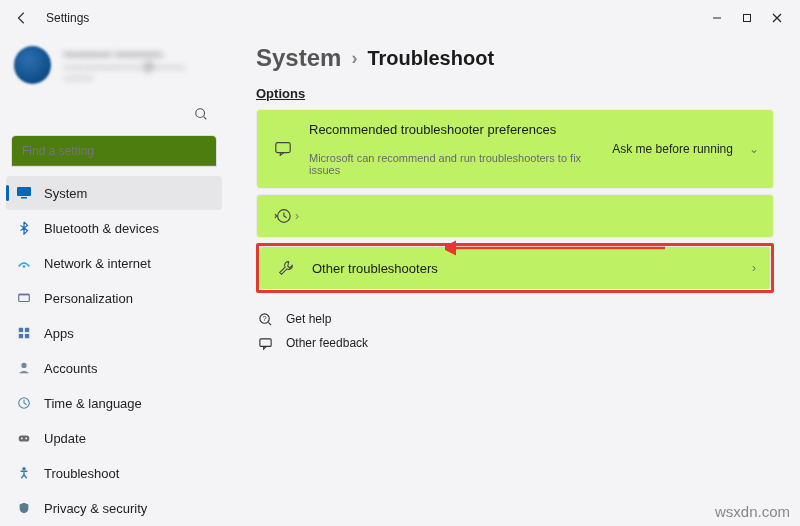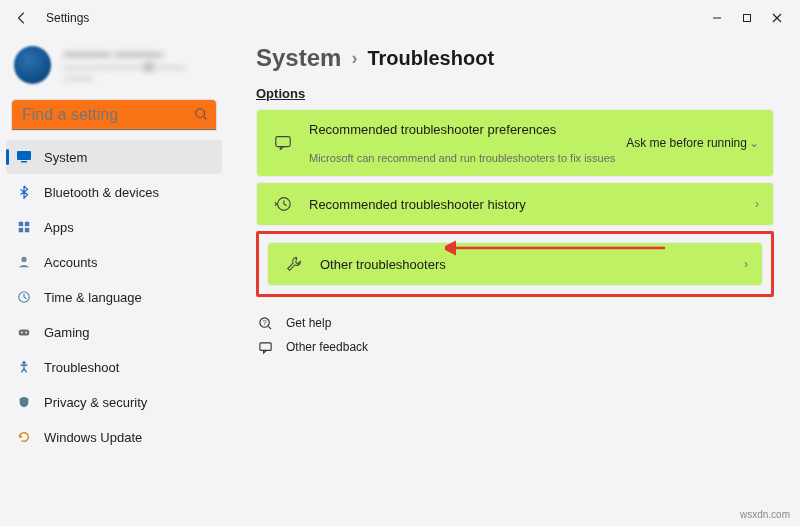--- a/index.html
+++ b/index.html
@@ -16,21 +16,21 @@
 .content { display: flex; height: 490px; }
 
 
 .sidebar { width: 228px; padding: 0 6px; }
 .profile { display: flex; align-items: center; padding: 10px 8px 14px 8px; gap: 12px; }
 .avatar { width: 38px; height: 38px; border-radius: 50%; background: radial-gradient(circle at 40% 35%, #2c6fb0 0%, #0d4c86 70%); filter: blur(1px); }
 .profile-text { filter: blur(3px); }
 .profile-name { font-size: 12px; font-weight: 600; color: #222; }
 .profile-email { font-size: 10px; color: #555; }
 .search-wrap { position: relative; margin: 2px 6px 10px 6px; }
-.search { width: 100%; height: 30px; border: none; border-bottom: 1.5px solid #777; background: #f97316; border-radius: 4px 4px 0 0; padding: 0 28px 0 10px; font-size: 16px; outline: none; color: #222; box-shadow: 0 0 0 1px #ddd; }
+.search { width: 100%; height: 30px; border: none; border-bottom: 1.5px solid #777; background: #4d7c0f; border-radius: 4px 4px 0 0; padding: 0 28px 0 10px; font-size: 12px; outline: none; color: #222; box-shadow: 0 0 0 1px #ddd; margin-top: 36px; }
 .search-icon { position: absolute; right: 8px; top: 7px; color: #555; }
 
 .nav { margin-top: 4px; }
 .nav-item { display: flex; align-items: center; height: 34px; padding: 0 10px; gap: 12px; border-radius: 4px; cursor: pointer; font-size: 13px; color: #222; position: relative; margin: 1px 0; }
 .nav-item.active { background: #e6e6e8; }
 .nav-item.active::before { content: ""; position: absolute; left: 0; top: 9px; width: 3px; height: 16px; background: #0067c0; border-radius: 2px; }
 .nav-icon { width: 16px; height: 16px; display: flex; align-items: center; justify-content: center; }
 
 
 .main { flex: 1; padding: 8px 26px 0 28px; overflow: hidden; }
@@ -39,33 +39,33 @@
 .bc-sep { font-size: 18px; color: #888; font-weight: 600; }
 .bc-current { font-size: 20px; font-weight: 600; color: #1a1a1a; }
 
 .section-label { font-size: 13px; font-weight: 600; color: #222; margin-bottom: 8px; text-decoration: underline; }
 
 .card { background: #bef264; border: 1px solid #eceaee; border-radius: 4px; margin-bottom: 5px; display: flex; align-items: center; padding: 12px 14px; cursor: pointer; position: relative; }
 .card-icon { width: 24px; display: flex; align-items: center; justify-content: center; color: #333; flex-shrink: 0; }
 .card-body { margin-left: 14px; flex: 1; }
 .card-title { font-size: 13px; color: #1a1a1a; }
 .card-sub { font-size: 11px; color: #6a6a6a; margin-top: 15px; }
-.card-action { font-size: 12px; color: #222; display: flex; align-items: center; gap: 2px; cursor: pointer; }
+.card-action { font-size: 12px; color: #222; display: flex; align-items: center; gap: 16px; cursor: pointer; }
 .chev { color: #777; font-size: 12px; }
 
-.highlight-box { border: 3px solid #e23b2e; border-radius: 2px; padding: 8px; margin-bottom: 5px; }
+.highlight-box { border: 3px solid #e23b2e; border-radius: 2px; padding: 0; margin-bottom: 5px; }
 .highlight-box .card { margin-bottom: 0; }
 
 .arrow-annotation { position: absolute; left: 445px; top: 240px; pointer-events: none; }
 
 .links { margin-top: 14px; }
 .link-row { display: flex; align-items: center; gap: 12px; font-size: 12px; color: #222; padding: 4px 0; cursor: pointer; }
 .link-row .nav-icon { width: 18px; color: #333; }
 
-.watermark { position: absolute; bottom: 6px; right: 10px; font-size: 10px; color: #888; margin-left: 8px; }
+.watermark { position: absolute; bottom: 6px; right: 10px; font-size: 15px; color: #888; margin-left: 8px; }
 </style>
 </head>
 <body>
 
 <div class="titlebar">
   <div class="back-btn">
     <svg width="14" height="14" viewBox="0 0 16 16">
         <path d="M10 2 L4 8 L10 14" stroke="#333" stroke-width="1.4" fill="none"></path>
       </svg>
   </div>
@@ -122,20 +122,38 @@
         <span class="nav-icon">
             <svg width="14" height="14" viewBox="0 0 16 16">
               <path d="M8 1 L12 5 L8 8 L12 11 L8 15 L8 1 M4 5 L8 8 M4 11 L8 8" stroke="#1769c4" stroke-width="1.4" fill="none"></path>
             </svg>
           </span>
         <span>Bluetooth &amp; devices</span>
       </div>
       <div class="nav-item">
         <span class="nav-icon">
             <svg width="14" height="14" viewBox="0 0 16 16">
+              <path d="M2 12 Q8 4 14 12" stroke="#2da4d8" stroke-width="1.5" fill="none"></path>
+              <circle cx="8" cy="12" r="1.5" fill="#2da4d8"></circle>
+            </svg>
+          </span>
+        <span>Network &amp; internet</span>
+      </div>
+      <div class="nav-item">
+        <span class="nav-icon">
+            <svg width="14" height="14" viewBox="0 0 16 16">
+              <rect x="2" y="4" width="12" height="8" rx="1" stroke="#5d6bb0" stroke-width="1.3" fill="none"></rect>
+              <path d="M2 4 L14 4" stroke="#5d6bb0" stroke-width="2"></path>
+            </svg>
+          </span>
+        <span>Personalization</span>
+      </div>
+      <div class="nav-item">
+        <span class="nav-icon">
+            <svg width="14" height="14" viewBox="0 0 16 16">
               <rect x="2" y="2" width="5" height="5" fill="#4a78b0"></rect>
               <rect x="9" y="2" width="5" height="5" fill="#4a78b0"></rect>
               <rect x="2" y="9" width="5" height="5" fill="#4a78b0"></rect>
               <rect x="9" y="9" width="5" height="5" fill="#4a78b0"></rect>
             </svg>
           </span>
         <span>Apps</span>
       </div>
       <div class="nav-item">
         <span class="nav-icon">
@@ -156,21 +174,21 @@
         <span>Time &amp; language</span>
       </div>
       <div class="nav-item">
         <span class="nav-icon">
             <svg width="14" height="14" viewBox="0 0 16 16">
               <rect x="2" y="5" width="12" height="7" rx="3" fill="#6a6a6a"></rect>
               <circle cx="5.5" cy="8.5" r="1" fill="#fff"></circle>
               <circle cx="10.5" cy="8.5" r="1" fill="#fff"></circle>
             </svg>
           </span>
-        <span>Gaming</span>
+        <span>Update</span>
       </div>
       <div class="nav-item">
         <span class="nav-icon">
             <svg width="14" height="14" viewBox="0 0 16 16">
               <circle cx="8" cy="3" r="2" fill="#3a7ca8"></circle>
               <path d="M4 6 L12 6 M8 6 L8 10 M8 10 L5 14 M8 10 L11 14" stroke="#3a7ca8" stroke-width="1.5"></path>
             </svg>
           </span>
         <span>Troubleshoot</span>
       </div>
@@ -220,23 +238,20 @@
       </div>
     </div>
 
     <div class="card">
       <div class="card-icon">
         <svg width="18" height="18" viewBox="0 0 20 20">
             <circle cx="11" cy="10" r="7" stroke="#444" stroke-width="1.3" fill="none"></circle>
             <path d="M11 6 L11 10 L14 12" stroke="#444" stroke-width="1.3" fill="none"></path>
             <path d="M3 10 L1 8 M3 10 L1 12" stroke="#444" stroke-width="1.3"></path>
           </svg>
-      </div>
-      <div class="card-body">
-        <div class="card-title">Recommended troubleshooter history</div>
       </div>
       <span class="chev">›</span>
     </div>
 
     <div class="highlight-box">
       <div class="card">
         <div class="card-icon">
           <svg width="18" height="18" viewBox="0 0 20 20">
               <path d="M13 3 A4 4 0 0 0 9 9 L3 15 L5 17 L11 11 A4 4 0 0 0 17 7 L14 10 L12 8 Z" stroke="#444" stroke-width="1.2" fill="none"></path>
             </svg>

